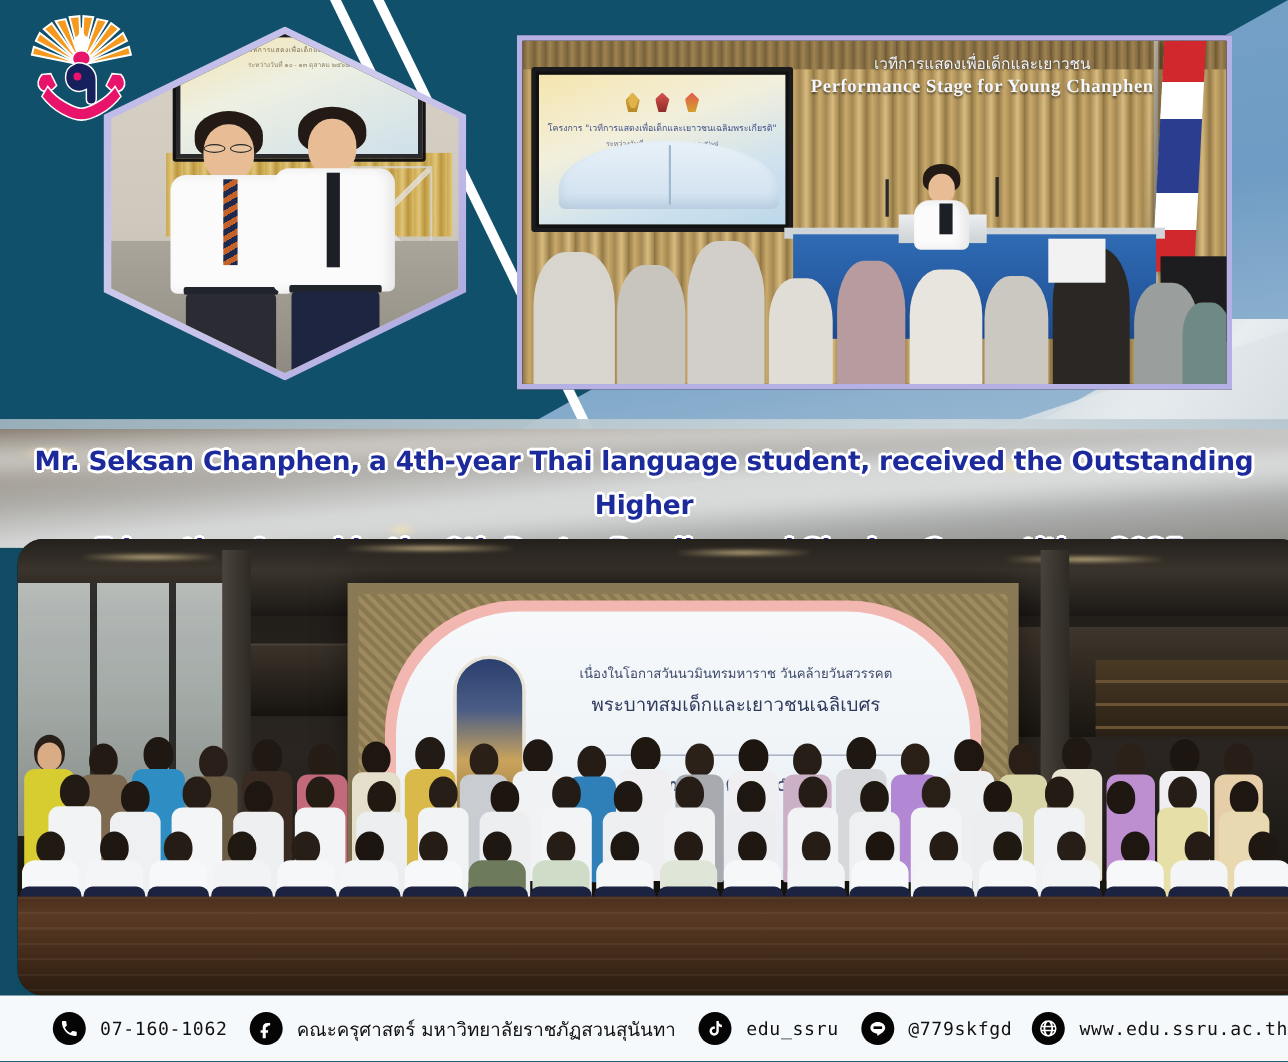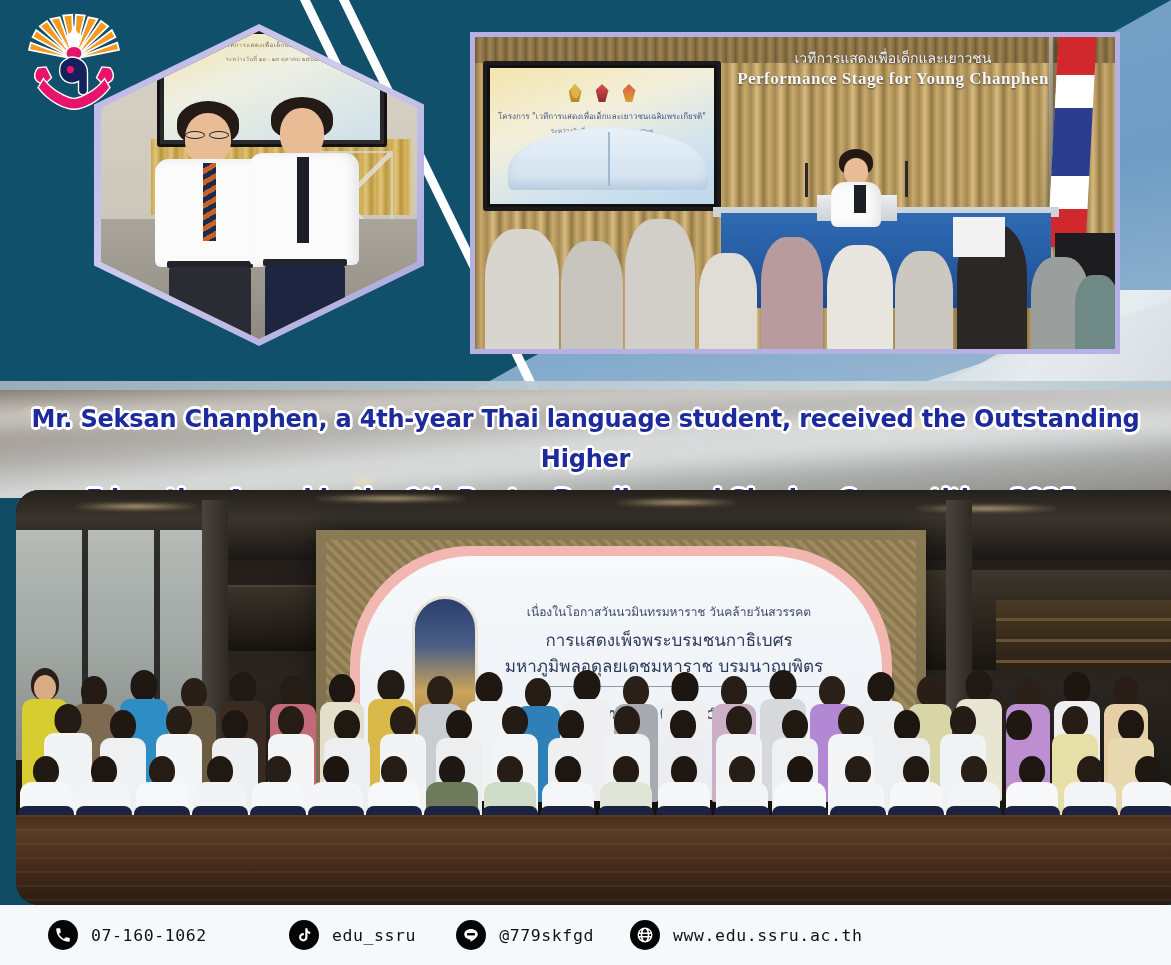--- a/index.html
+++ b/index.html
@@ -553,22 +553,21 @@
     <div class="mp-shelf"></div>
     <div class="mp-col" style="left:186px;"></div>
     <div class="mp-col" style="left:930px;"></div>
 
     <div class="mp-screen">
       <div class="mp-screen-frame"></div>
       <div class="mp-screen-pink"></div>
       <div class="mp-screen-white">
         <div class="mp-portrait"></div>
         <div class="mp-stx1">เนื่องในโอกาสวันนวมินทรมหาราช วันคล้ายวันสวรรคต</div>
-        <div class="mp-stx2">การแสดงเพ็จพระบรมชนกาธิเบศร</div>
-        <div class="mp-stx3">มหาภูมิพลอดุลยเดชมหาราช บรมนาถบพิตร</div>
+        <div class="mp-stx2">พระบาทสมเด็กและเยาวชนเฉลิเบศร</div>
         <div class="mp-rule"></div>
         <div class="mp-stx4">๑๓ ตุลาคม ๒๕๖๘</div>
       </div>
     </div>
 
     <div class="crowd">
       <div class="cp" style="left:6px;  top:178px;width:46px;height:130px;">
           <span class="h" style="top:0;width:28px;height:32px;background:#2a1e18;"></span>
           <span class="h" style="top:7px;width:22px;height:25px;background:#d9ac85;"></span>
           <span class="b" style="top:31px;width:46px;height:100px;background:#d8cd30;"></span>
@@ -857,20 +856,28 @@
     <div class="fitem">
       <span class="ficon">
         <svg viewBox="0 0 24 24">
             <path d="M6.6 10.8c1.4 2.8 3.8 5.2 6.6 6.6l2.2-2.2c.3-.3.7-.4 1-.2 1.1.4 2.3.6 3.6.6.6 0 1 .4 1 1V20c0 .6-.4 1-1 1C10.6 21 3 13.4 3 4c0-.6.4-1 1-1h3.4c.6 0 1 .4 1 1 0 1.2.2 2.4.6 3.6.1.4 0 .8-.2 1.1l-2.2 2.1z"></path>
           </svg>
       </span>
       <span class="ftext">07-160-1062</span>
     </div>
     <span class="gap1"></span>
 
+    <div class="fitem">
+      <span class="ficon">
+        <svg viewBox="0 0 24 24">
+            <path d="M14.5 8.4h2.3V5.6c-.4-.05-1.8-.18-3.4-.18-3.36 0-5.66 2.1-5.66 5.97V14H5.2v3.2h2.54V24h3.73v-6.8h2.6l.4-3.2h-3V11.7c0-.93.26-1.57 1.6-1.57z"></path>
+          </svg>
+      </span>
+      <span class="ftext th">คณะครุศาสตร์ มหาวิทยาลัยราชภัฏสวนสุนันทา</span>
+    </div>
     <span class="gap2"></span>
 
     <div class="fitem">
       <span class="ficon">
         <svg viewBox="0 0 24 24">
             <path d="M16.6 3h-2.9v12.1c0 1.5-1.2 2.7-2.7 2.7s-2.7-1.2-2.7-2.7 1.2-2.7 2.7-2.7c.3 0 .6.05.85.13V9.5c-.28-.04-.56-.06-.85-.06-3.1 0-5.6 2.5-5.6 5.6s2.5 5.6 5.6 5.6 5.6-2.5 5.6-5.6V9.25c1.05.78 2.35 1.25 3.75 1.25V7.6c-2.1 0-3.75-1.65-3.75-3.75V3z"></path>
           </svg>
       </span>
       <span class="ftext">edu_ssru</span>
     </div>

